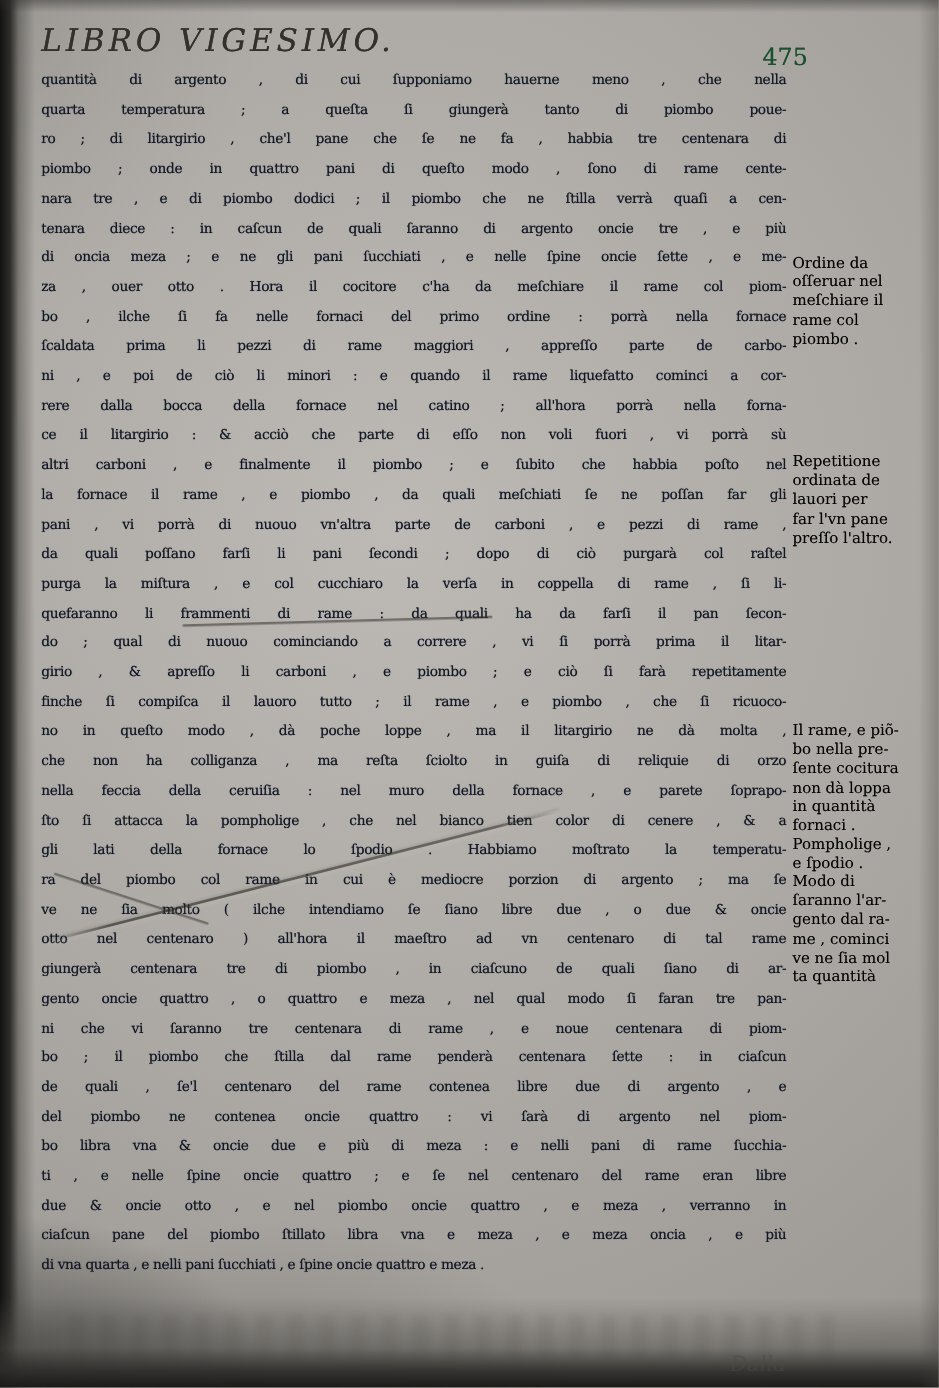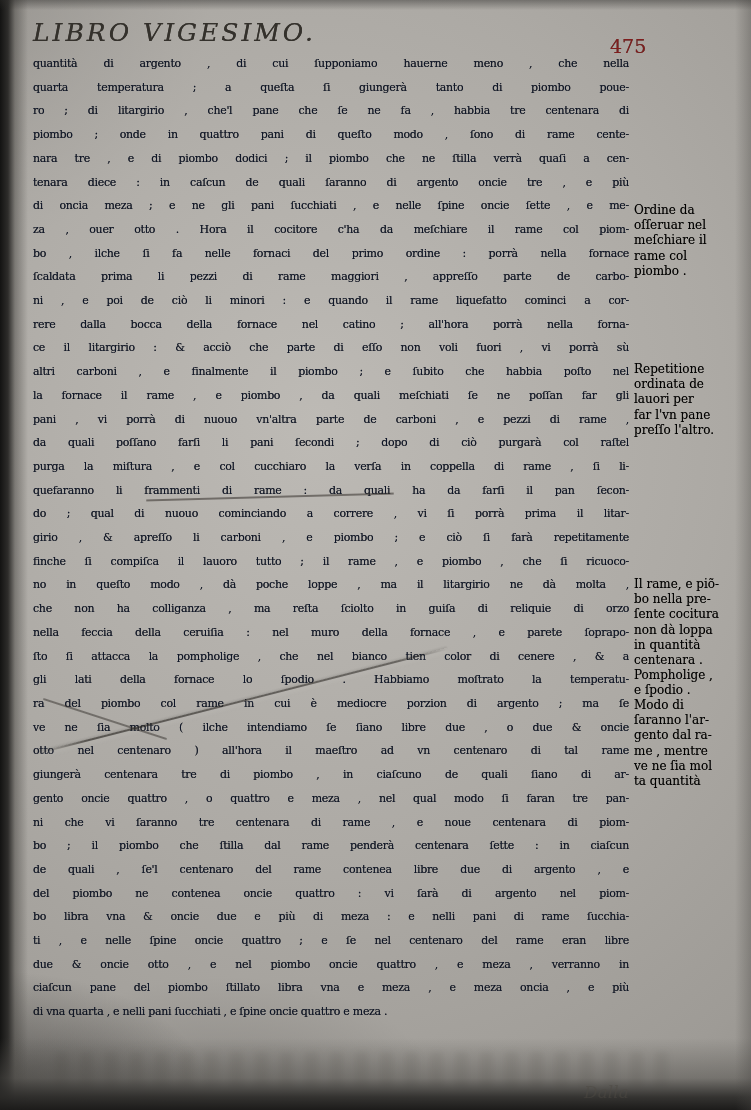--- a/index.html
+++ b/index.html
@@ -16,21 +16,21 @@
   }
   .page{position:absolute;inset:0;}
 
   
   .header-title{
     position:absolute;top:18px;left:33px;width:596px;text-align:left;
     font-style:italic;font-size:25px;letter-spacing:3px;color:#34312c;
     text-shadow:0 0 0.5px rgba(40,36,30,0.8);z-index:2;
   }
   .page-number{
-    position:absolute;top:35px;left:610px;font-size:19px;color:#7f1d1d;z-index:2;
+    position:absolute;top:35px;left:610px;font-size:19px;color:#14532d;z-index:2;
     text-shadow:0 0 0.5px rgba(40,36,30,0.7);
   }
   .body-text{
     position:absolute;top:52px;left:33px;width:596px;z-index:2;
     font-size:11px;line-height:23.7px;color:#0f172a;
     letter-spacing:-0.3px;
     text-shadow:0 0 0.6px rgba(40,36,30,0.75);
   }
   .text-line{text-align:justify;text-align-last:justify;white-space:nowrap;}
   .text-line:last-child{text-align-last:left;}
@@ -165,31 +165,31 @@
         <div class="note-line">lauori per</div>
         <div class="note-line">far l'vn pane</div>
         <div class="note-line">preſſo l'altro.</div>
       </div>
     <div class="margin-note note-2">
         <div class="note-line">Il rame, e piõ-</div>
         <div class="note-line">bo nella pre-</div>
         <div class="note-line">ſente cocitura</div>
         <div class="note-line">non dà loppa</div>
         <div class="note-line">in quantità</div>
-        <div class="note-line">centenara .</div>
+        <div class="note-line">fornaci .</div>
       </div>
     <div class="margin-note note-3">
         <div class="note-line">Pompholige ,</div>
         <div class="note-line">e ſpodio .</div>
       </div>
     <div class="margin-note note-4">
         <div class="note-line">Modo di</div>
         <div class="note-line">ſaranno l'ar-</div>
         <div class="note-line">gento dal ra-</div>
-        <div class="note-line">me , mentre</div>
+        <div class="note-line">me , cominci</div>
         <div class="note-line">ve ne ſia mol</div>
         <div class="note-line">ta quantità</div>
       </div>
   </div>
 
   <div class="catchword">Dalla</div>
 
   <div class="ghost-band"></div>
   <div class="crease-1"></div>
   <div class="pen-stroke-1"></div>

